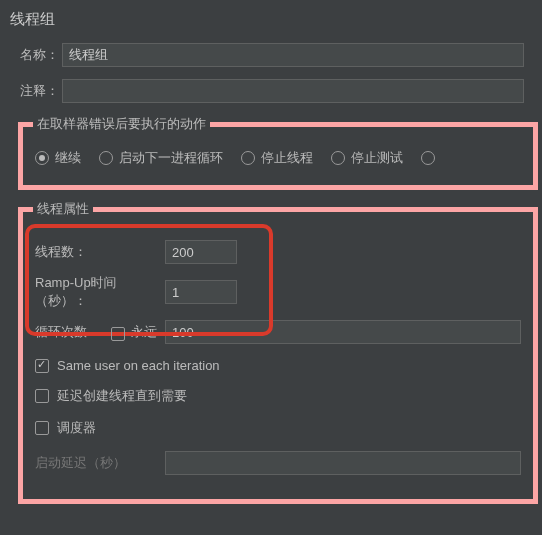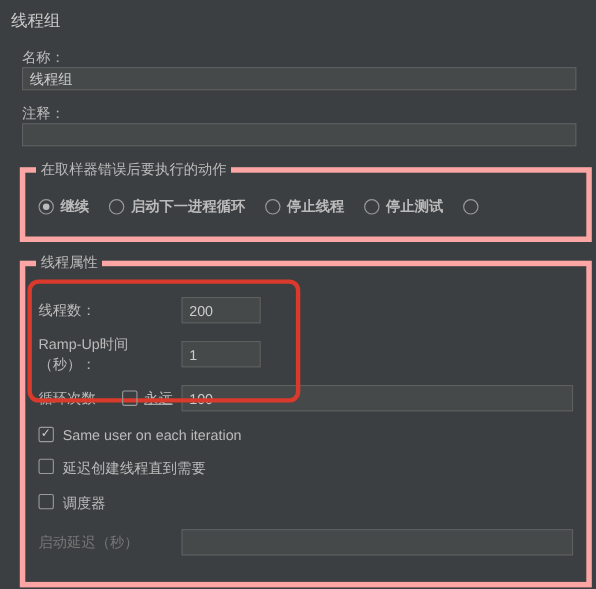--- a/index.html
+++ b/index.html
@@ -13,22 +13,22 @@
       overflow: hidden;
     }
     .panel { padding: 6px 0 0 8px; border-radius: 26px; }
     .panel-title {
       font-size: 15px;
       color: #cccccc;
       padding: 4px 0 10px 2px;
     }
     .form-row {
       display: flex;
+      align-items: center;
       margin: 4px 18px 12px 12px;
-      flex-direction: column;
     }
     .form-label {
       width: 42px;
       color: #bbbbbb;
     }
     .text-input {
       flex: 1;
       background: #45494a;
       border: 1px solid #5e6060;
       color: #cccccc;
@@ -41,21 +41,21 @@
     fieldset {
       border: 5px solid #fca5a5;
       margin: 6px 4px 10px 10px;
       padding: 12px 10px 14px 10px;
     }
     fieldset legend {
       color: #bbbbbb;
       padding: 0 4px;
       font-size: 13px;
     }
-    .radio-row { display: flex; align-items: center; gap: 18px; padding: 4px 2px; font-weight: bold; }
+    .radio-row { display: flex; align-items: center; gap: 18px; padding: 4px 2px; }
     .radio-item { display: flex; align-items: center; gap: 6px; cursor: pointer; }
     .radio-circle {
       width: 14px; height: 14px; border-radius: 50%;
       border: 1.5px solid #9a9a9a; position: relative; flex-shrink: 0;
     }
     .radio-circle.checked::after {
       content: ""; position: absolute; width: 6px; height: 6px;
       background: #bbbbbb; border-radius: 50%; top: 2.5px; left: 2.5px;
     }
     .prop-row {
@@ -65,24 +65,24 @@
     .checkbox {
       width: 14px; height: 14px; border: 1.5px solid #9a9a9a;
       border-radius: 2px; flex-shrink: 0; position: relative;
       display: inline-block; vertical-align: middle;
     }
     .checkbox.checked::after {
       content: "✓"; color: #cccccc; font-size: 11px;
       position: absolute; top: -2px; left: 1px;
     }
     .cb-row {
-      display: flex; gap: 8px;
+      display: flex; align-items: center; gap: 8px;
       margin: 14px 2px; cursor: pointer;
     }
-    .inline-cb { display: flex; align-items: center; gap: 6px; margin-right: 8px; text-decoration: underline; }
+    .inline-cb { display: flex; align-items: flex-end; gap: 6px; margin-right: 8px; }
     .highlight-box {
       position: absolute;
       border: 4px solid #d93a2b;
       border-radius: 10px;
       pointer-events: none;
     }
     .props-wrap { position: relative; }
     .disabled { color: #777; }
     .flexfill { flex: 1; }
   </style>

